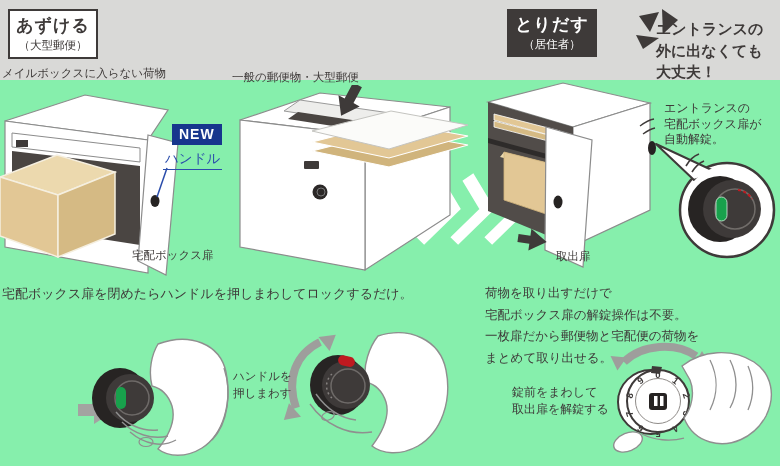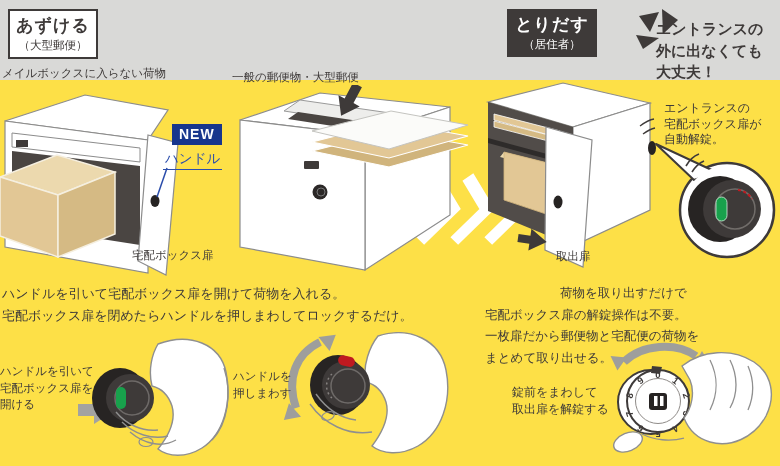--- a/index.html
+++ b/index.html
@@ -1,17 +1,17 @@
 <!DOCTYPE html>
 <html><head>
 <meta charset="utf-8">
 <style>
   html,body{margin:0;padding:0;background:#fff;}
   #canvas{
-    position:relative;width:780px;height:466px;overflow:hidden;background:#fde047;
+    position:relative;width:780px;height:466px;overflow:hidden;background:#86efac;
     font-family:"Liberation Sans","DejaVu Sans",sans-serif;color:#3e3a39;
   }
   .abs{position:absolute;}
   #band{left:0;top:169;width:780px;height:80px;background:#d9d9d7;z-index:0;}
   #chevrons{left:412px;top:167px;z-index:1;}
   svg.scene{z-index:2;}
   .txt{z-index:3;white-space:nowrap;}
   #titleDeposit{left:8px;top:9px;width:86px;border:2px solid #3e3a39;text-align:center;
     padding:3px 0 4px;background:#fff;z-index:3;}
   #titleDeposit .t1{font-size:17px;font-weight:bold;letter-spacing:1px;}
@@ -30,21 +30,21 @@
   #handleCallout{left:163px;top:150px;color:#2b4dab;font-size:13.5px;
     border-bottom:1.5px solid #2b4dab;padding:0 2px 1px;z-index:4;}
   #doorLabelLeft{left:132px;top:248px;font-size:11.5px;}
   #doorLabelRight{left:556px;top:249px;font-size:11.5px;}
   #tri{left:633px;top:7px;z-index:3;}
   #highlight{left:656px;top:18px;font-size:15px;font-weight:bold;line-height:21.5px;}
   #autoUnlock{left:664px;top:101px;font-size:12px;line-height:15.5px;}
   #descLeft{left:2px;top:283px;font-size:13px;line-height:22px;}
   #stepPull{left:0;top:363px;font-size:11.5px;line-height:16.5px;}
   #stepTurn{left:233px;top:368px;font-size:11.5px;line-height:16.5px;}
-  #descRight1{left:485px;top:283px;font-size:12.5px;line-height:21.5px;text-align:right;}
+  #descRight1{left:485px;top:283px;font-size:12.5px;line-height:21.5px;}
   #descRight2{left:485px;top:326px;font-size:12.5px;line-height:21.5px;}
   #dialLabel{left:512px;top:384px;font-size:12px;line-height:17px;}
   #handPull{left:74px;top:336px;z-index:2;}
   #handTurn{left:280px;top:332px;z-index:2;}
   #dialHand{left:598px;top:336px;z-index:2;}
   svg text.dialnum{font-size:9.5px;font-weight:bold;fill:#3e3a39;text-anchor:middle;}
 </style>
 </head>
 <body>
 
@@ -175,29 +175,23 @@
 
   <div id="autoUnlock" class="abs txt">
     <div>エントランスの</div>
     <div>宅配ボックス扉が</div>
     <div>自動解錠。</div>
   </div>
 
   <div id="doorLabelRight" class="abs txt">取出扉</div>
 
   <div id="descLeft" class="abs txt">
-    <div>ハンドルを引いて宅配ボックス扉を開けて荷物を入れる。</div>
     <div>宅配ボックス扉を閉めたらハンドルを押しまわしてロックするだけ。</div>
   </div>
 
-  <div id="stepPull" class="abs txt">
-    <div>ハンドルを引いて</div>
-    <div>宅配ボックス扉を</div>
-    <div>開ける</div>
-  </div>
 
   <svg id="handPull" class="abs" width="160" height="130" viewBox="0 0 160 130">
     <path d="M4,68 h16 v-8 l22,14 -22,14 v-8 H4 z" fill="#a3a3a1"></path>
     <path d="M84,8 C116,-4 146,8 152,36 C158,66 150,98 128,112 C112,122 94,121 84,113 C96,98 102,84 98,70 C94,58 86,52 78,50 C74,34 78,18 84,8 Z" fill="#ffffff" stroke="#8f8f8f" stroke-width="1.4"></path>
     <ellipse cx="46" cy="62" rx="28" ry="30" fill="#272423"></ellipse>
     <circle cx="56" cy="62" r="24" fill="#3e3a39"></circle>
     <circle cx="58" cy="62" r="17" fill="none" stroke="#6e6a68" stroke-width="1.5"></circle>
     <rect x="42" y="51" width="10" height="22" rx="5" fill="#18a14c"></rect>
     <path d="M56,96 C70,108 88,112 102,104 M48,86 C60,98 78,104 94,100 M42,76 C52,88 68,96 84,94" stroke="#8f8f8f" stroke-width="1.4" fill="none"></path>
     <ellipse cx="72" cy="106" rx="7" ry="4.5" fill="none" stroke="#8f8f8f" stroke-width="1.2"></ellipse>

